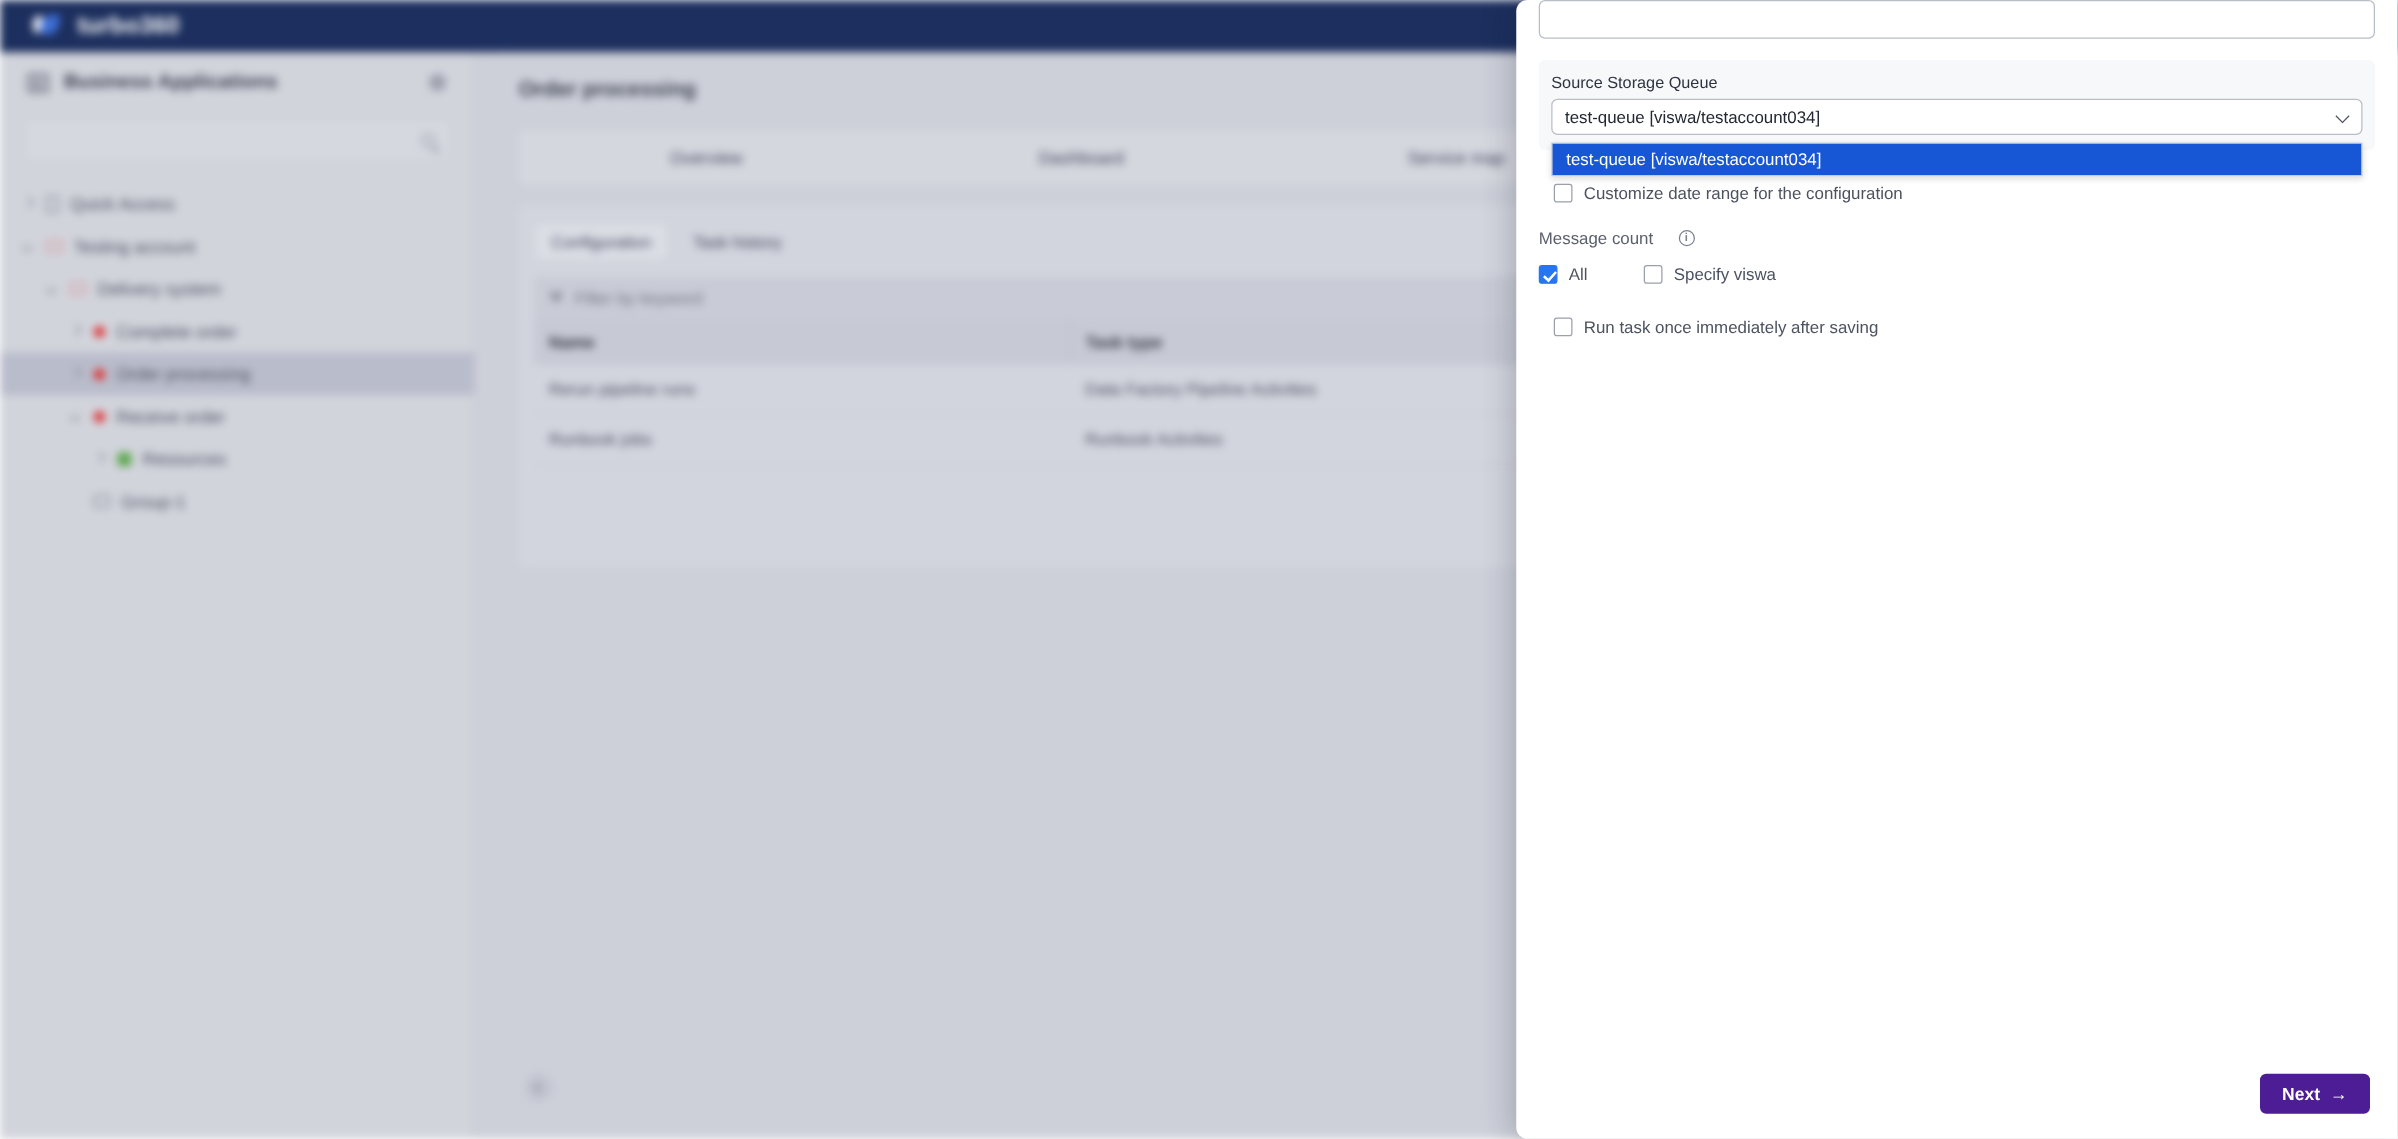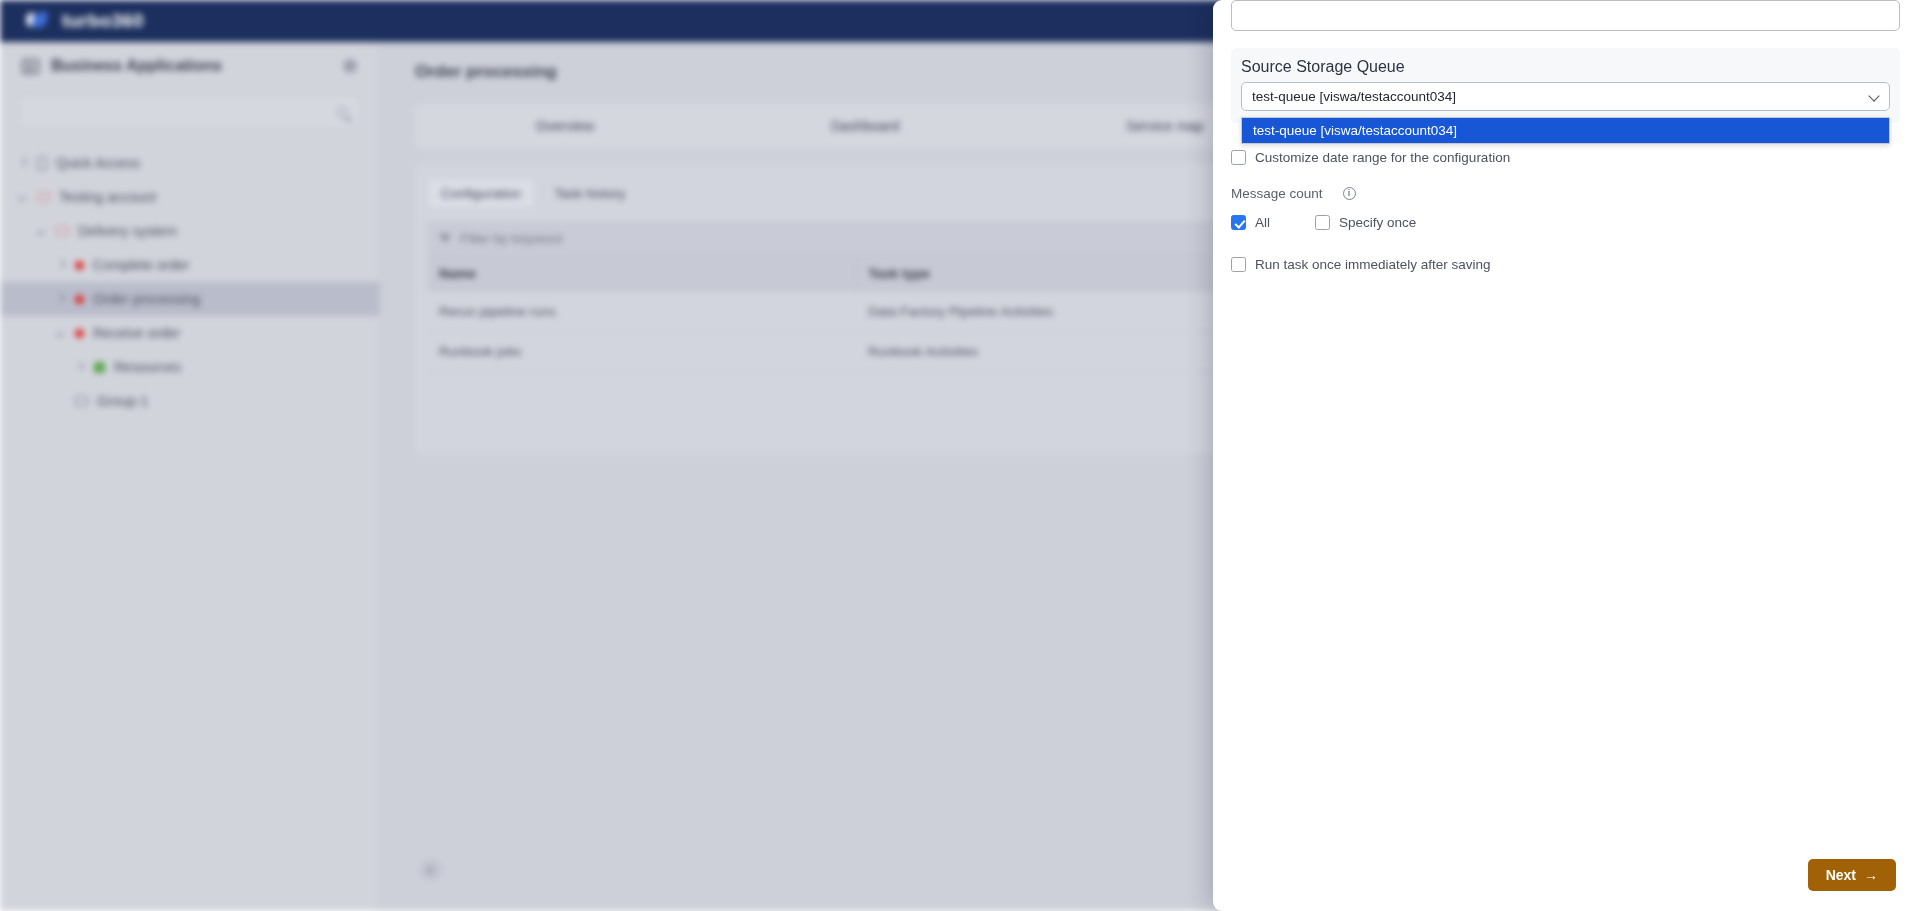--- a/index.html
+++ b/index.html
@@ -350,21 +350,21 @@
     outline: none;
   }
   .queue-panel {
     margin-top: 17px;
     background: #f7f8fa;
     border-radius: 5px;
     padding: 10px 10px 12px 10px;
     position: relative;
   }
   .queue-label {
-    font-size: 16px;
+    font-size: 13px;
     color: #2e3340;
     margin-bottom: 6px;
   }
   .select-box {
     position: relative;
     height: 29px;
     border: 1px solid #b9bdc7;
     border-radius: 5px;
     background: #fff;
     display: flex;
@@ -400,20 +400,21 @@
     cursor: pointer;
   }
   .select-option.selected {
     background: #1757d6;
     color: #ffffff;
   }
   .cb-row {
     display: flex;
     align-items: center;
     gap: 9px;
+    margin-left: 12px;
   }
   .cb-row.m1 { margin-top: 27px; }
   .cb {
     width: 15px; height: 15px;
     border: 1.4px solid #9ba0ac;
     border-radius: 2.5px;
     background: #fff;
     flex: none;
     position: relative;
   }
@@ -462,21 +463,21 @@
   .count-row .gap { width: 27px; }
   .modal-footer {
     flex: none;
     height: 72px;
     display: flex;
     align-items: center;
     justify-content: flex-end;
     padding-right: 22px;
   }
   .next-btn {
-    background: #a16207;
+    background: #4c1d95;
     color: #fff;
     border: none;
     border-radius: 5px;
     font-size: 14px;
     font-weight: bold;
     padding: 8px 18px;
     display: flex;
     align-items: center;
     gap: 8px;
     cursor: pointer;
@@ -618,21 +619,21 @@
     <div class="section-label">
       <span>Message count</span>
       <i class="info-i">i</i>
     </div>
 
     <div class="count-row">
       <span class="cb checked"></span>
       <span class="cb-label">All</span>
       <span class="gap"></span>
       <span class="cb"></span>
-      <span class="cb-label">Specify once</span>
+      <span class="cb-label">Specify viswa</span>
     </div>
 
     <div class="cb-row m1">
       <span class="cb"></span>
       <span class="cb-label">Run task once immediately after saving</span>
     </div>
 
   </div>
 
   <div class="modal-footer">

